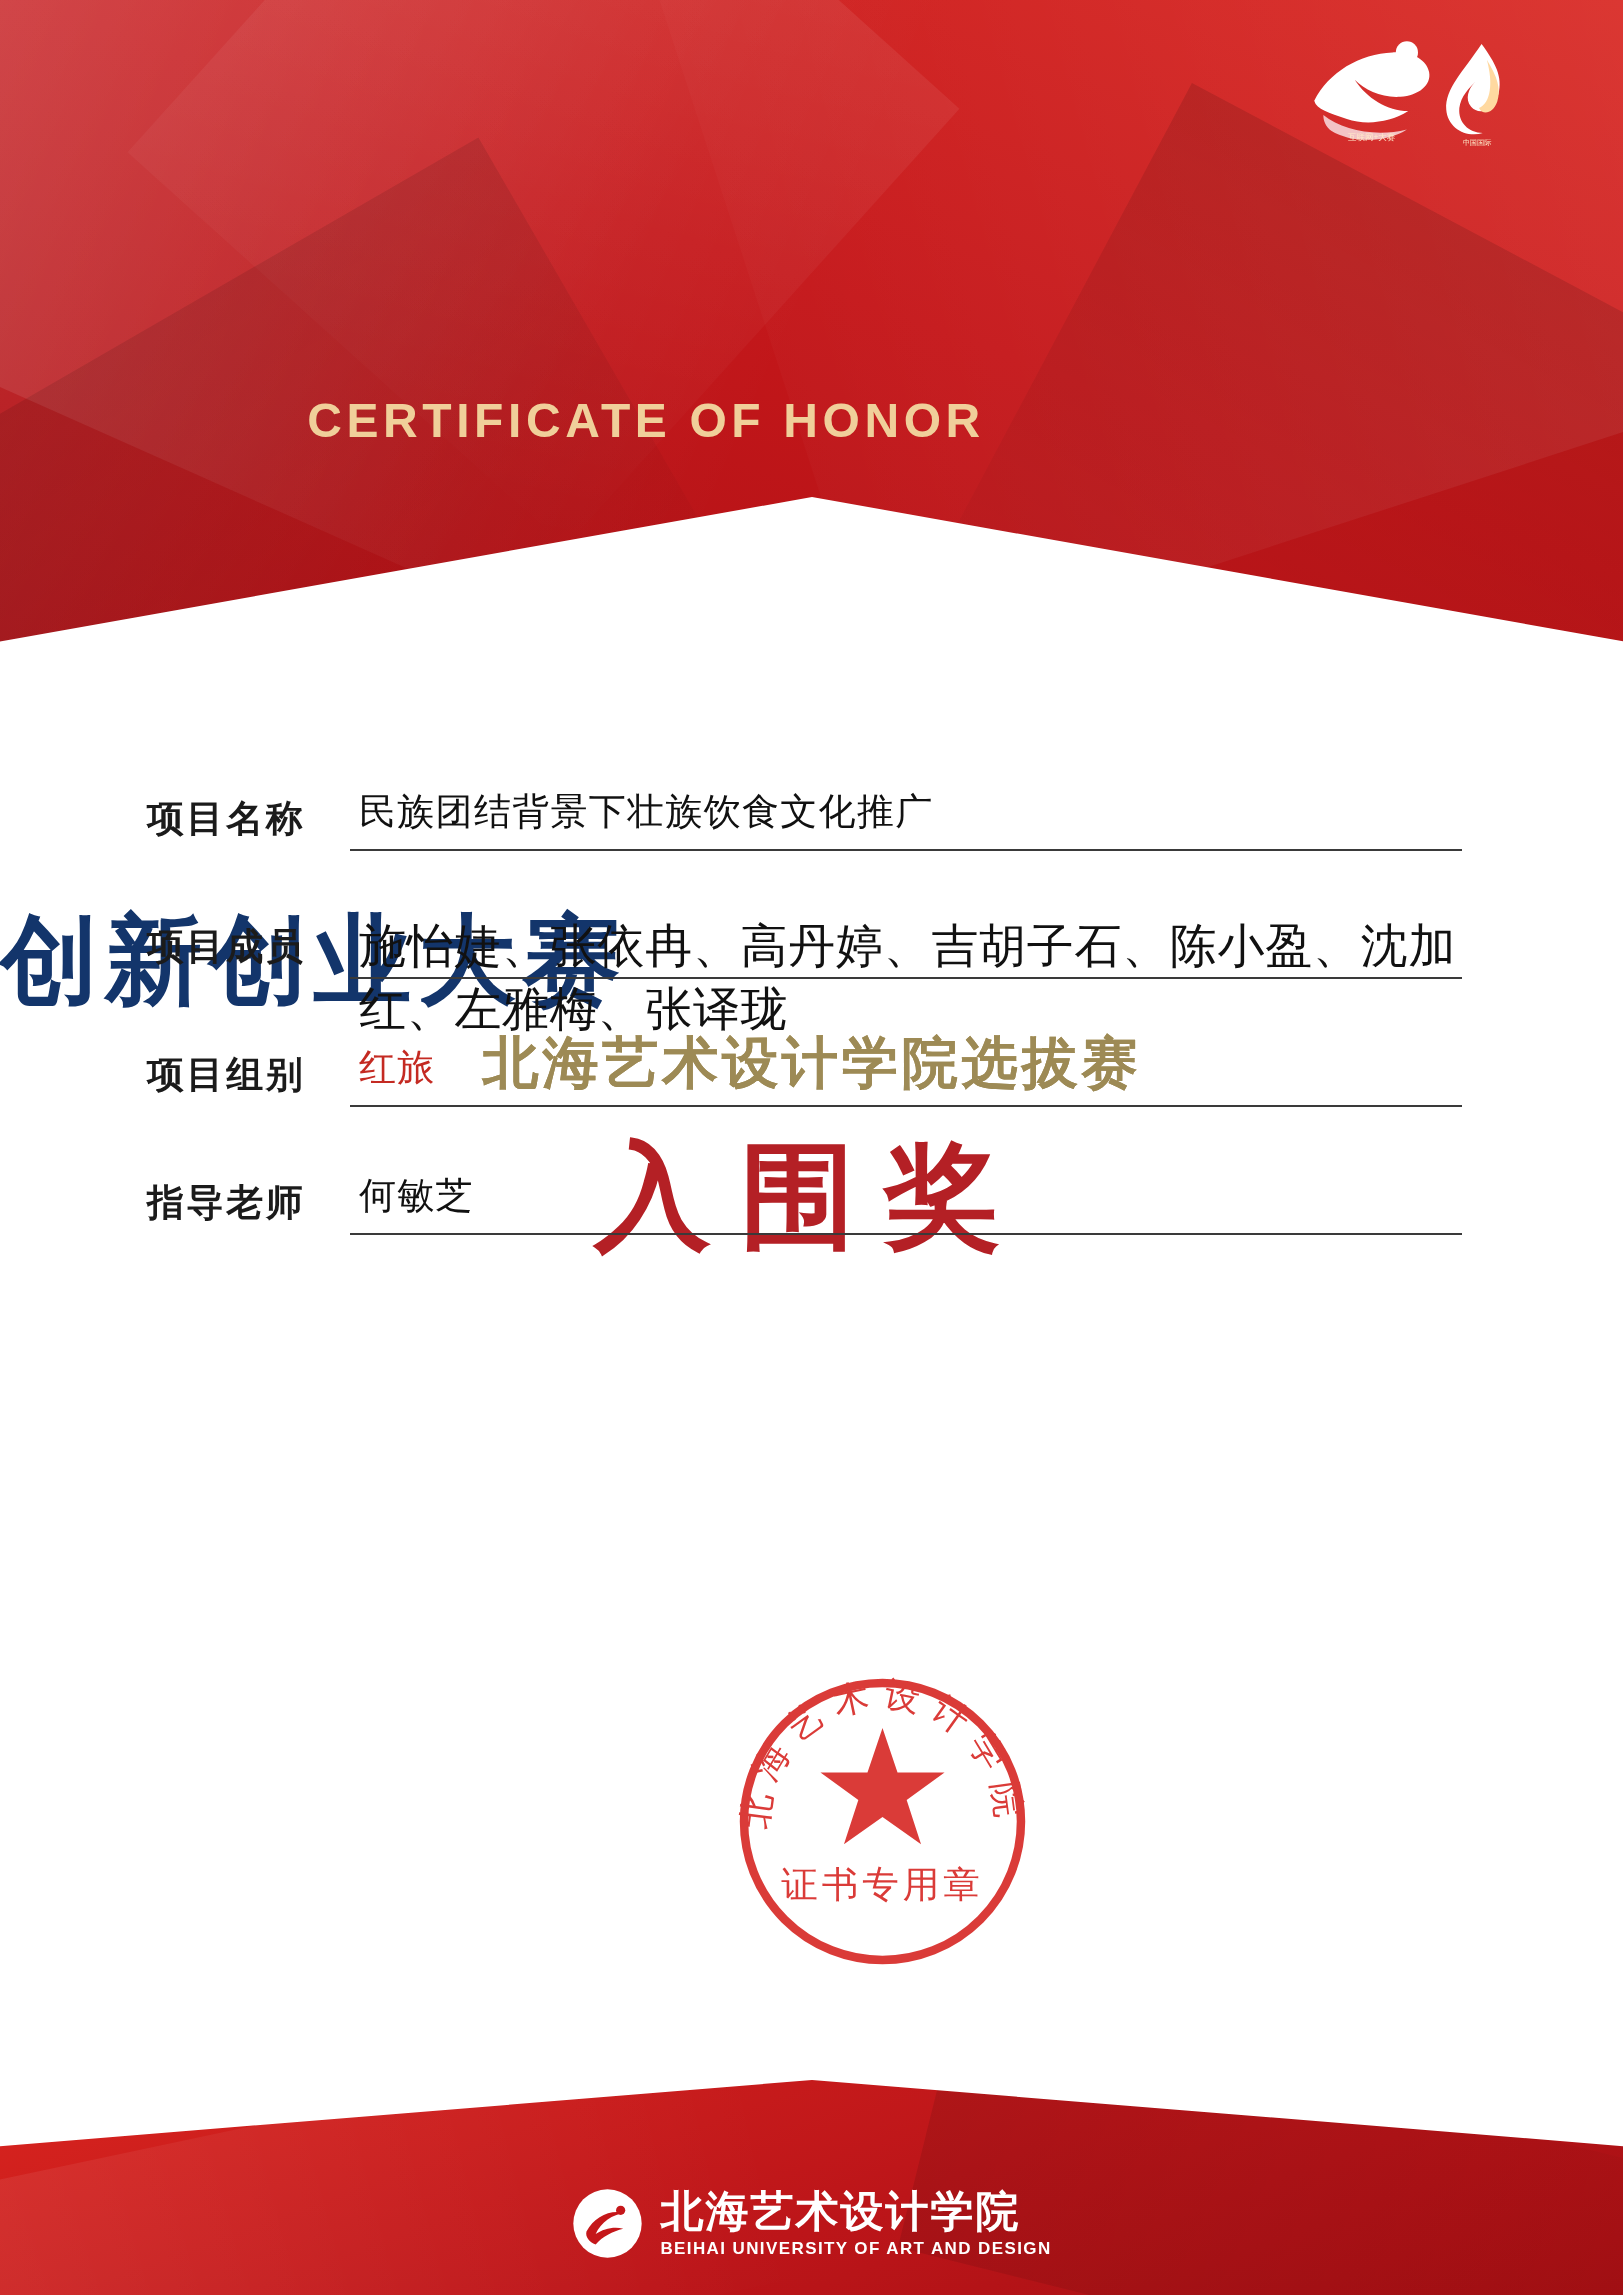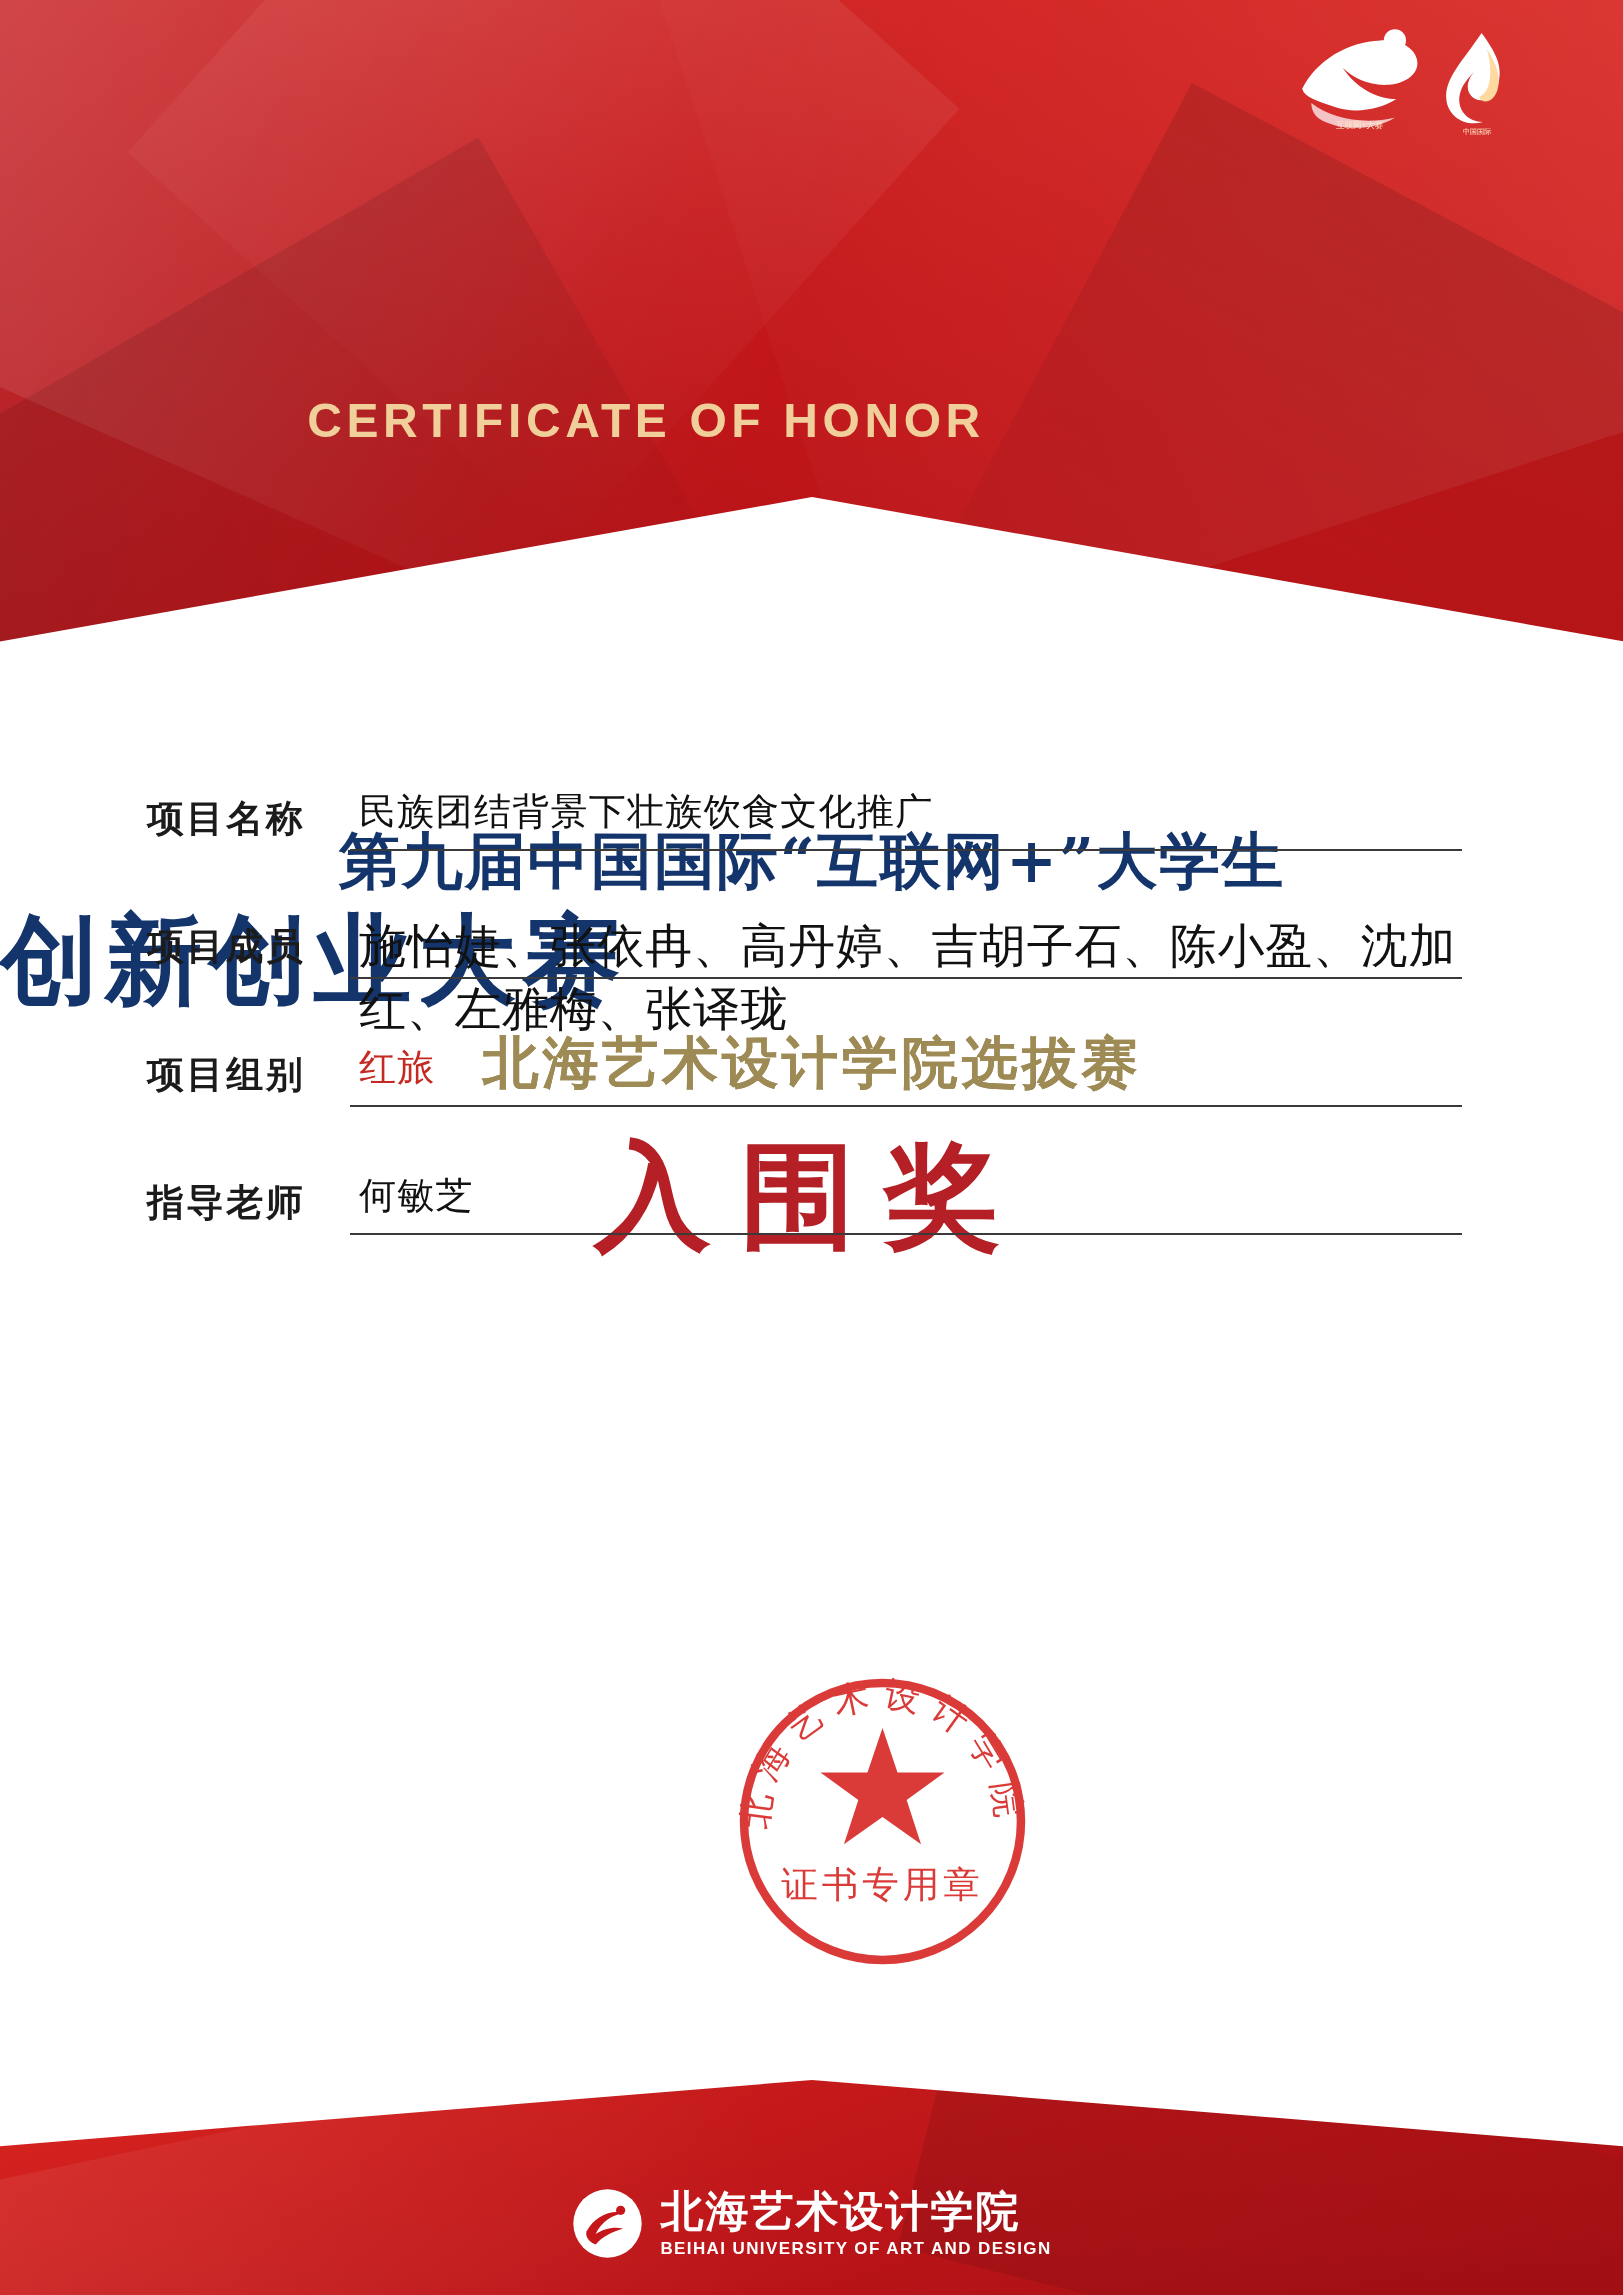--- a/index.html
+++ b/index.html
@@ -69,24 +69,24 @@
     position: absolute;
     left: 0; top: 497px;
     width: 1624px; height: 301px;
     background: #ffffff;
     clip-path: polygon(0% 100%, 0% 48%, 50% 0%, 100% 48%, 100% 100%);
   }
 
   
   .logos {
     position: absolute;
-    right: 111px; top: 26px;
+    right: 111px; top: 38px;
     display: flex;
-    align-items: flex-end;
-    gap: 20px;
+    align-items: center;
+    gap: 8px;
   }
   .logo-wave { width: 124px; height: 111px; }
   .logo-flame { width: 72px; height: 108px; }
 
   
   .cert-title {
     position: absolute;
     left: 0; top: 141px;
     width: 1624px;
     text-align: center;
@@ -295,21 +295,20 @@
     <svg class="logo-flame" viewBox="0 0 110 165">
       <path d="M62 6 C84 36, 94 56, 88 82 C82 108, 58 116, 46 102 C36 90, 42 74, 52 64 C44 72, 30 86, 28 104 C26 126, 42 142, 64 142 C38 150, 10 134, 8 106 C6 74, 34 48, 62 6 Z" fill="#ffffff"></path>
       <path d="M70 30 C86 56, 92 74, 86 94 C80 112, 64 116, 58 104 C76 96, 80 66, 70 30 Z" fill="#ffd9a0"></path>
       <text x="55" y="160" font-family="Liberation Sans, sans-serif" font-size="11" fill="#ffe9c9" text-anchor="middle">中国国际</text>
     </svg>
   </div>
 
   <div class="cert-subtitle">CERTIFICATE OF HONOR</div>
 
   <div class="main">
-    <div class="comp-line1">第九届中国国际“互联网+”大学生</div>
     <div class="comp-line2">创新创业大赛</div>
     <div class="comp-line3">北海艺术设计学院选拔赛</div>
     <div class="award-name">入围奖</div>
   </div>
 
   <div class="fields">
 
     <div class="field-row">
       <div class="field-label">项目名称</div>
       <div class="field-value">民族团结背景下壮族饮食文化推广</div>

